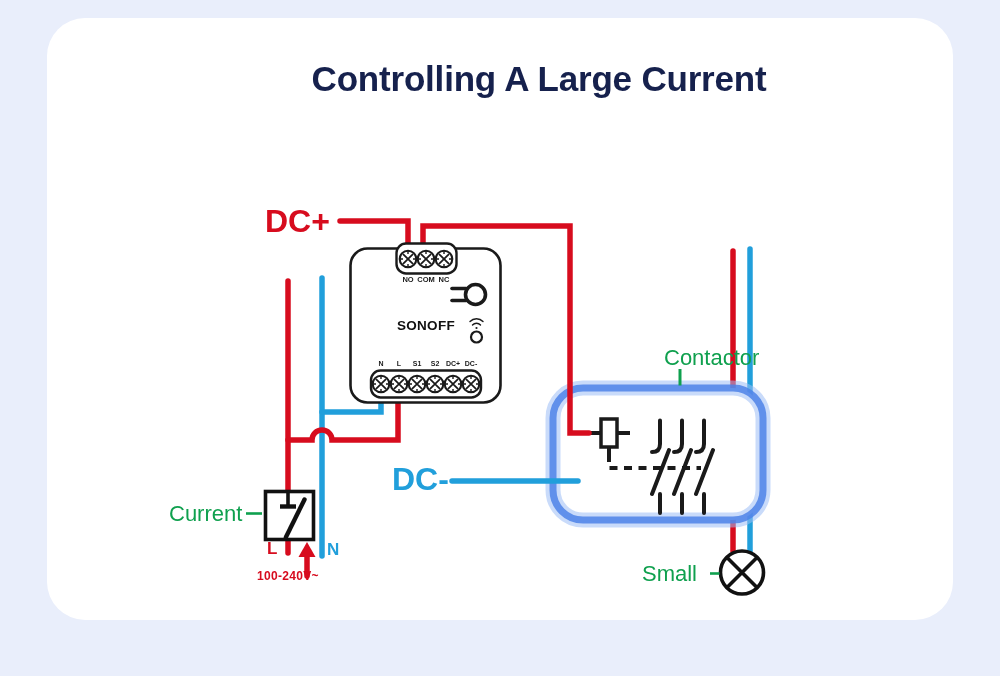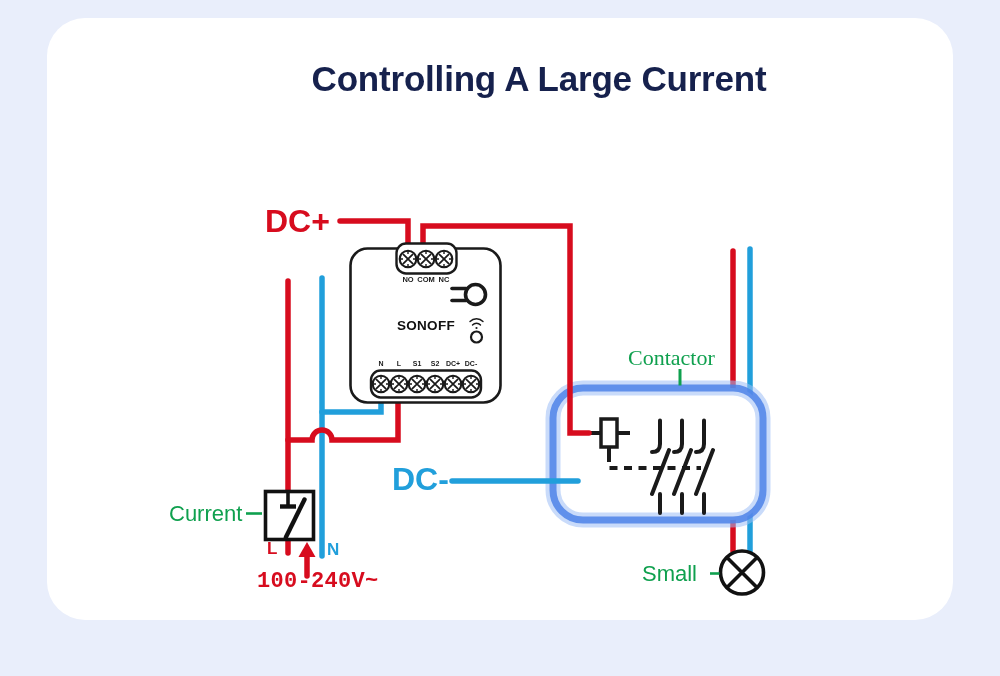--- a/index.html
+++ b/index.html
@@ -17,25 +17,25 @@
   .stage svg{position:absolute;left:0;top:0;}
   .lbl{position:absolute;white-space:nowrap;}
   .title{
     left:47px;top:56px;width:984px;text-align:center;
     font-size:35px;font-weight:bold;color:#16214d;line-height:46px;letter-spacing:-0.2px;
   }
   .dcplus{left:265px;top:203px;font-size:32px;font-weight:bold;color:#d70c1e;}
   .dcminus{left:392px;top:461px;font-size:32px;font-weight:bold;color:#219fdb;}
   .green{font-size:22px;color:#0fa04e;}
   .breaker{left:169px;top:501px;}
-  .contactor{left:628px;top:345px;font-family:Liberation Serif, serif;}
+  .contactor{left:664px;top:345px;}
   .load{left:642px;top:561px;}
   .lmark{left:267px;top:539px;font-size:17px;font-weight:bold;color:#d70c1e;}
   .nmark{left:327px;top:540px;font-size:17px;font-weight:bold;color:#219fdb;}
-  .voltage{left:257px;top:569px;font-size:22px;font-weight:bold;color:#d70c1e;letter-spacing:0.3px;font-family:Liberation Mono, monospace;}
+  .voltage{left:257px;top:569px;font-size:12px;font-weight:bold;color:#d70c1e;letter-spacing:0.3px;}
 </style>
 </head>
 <body>
 
 <div class="card"></div>
 
 <div class="stage">
 
   <svg width="1000" height="676" viewBox="0 0 1000 676">
     <defs>

